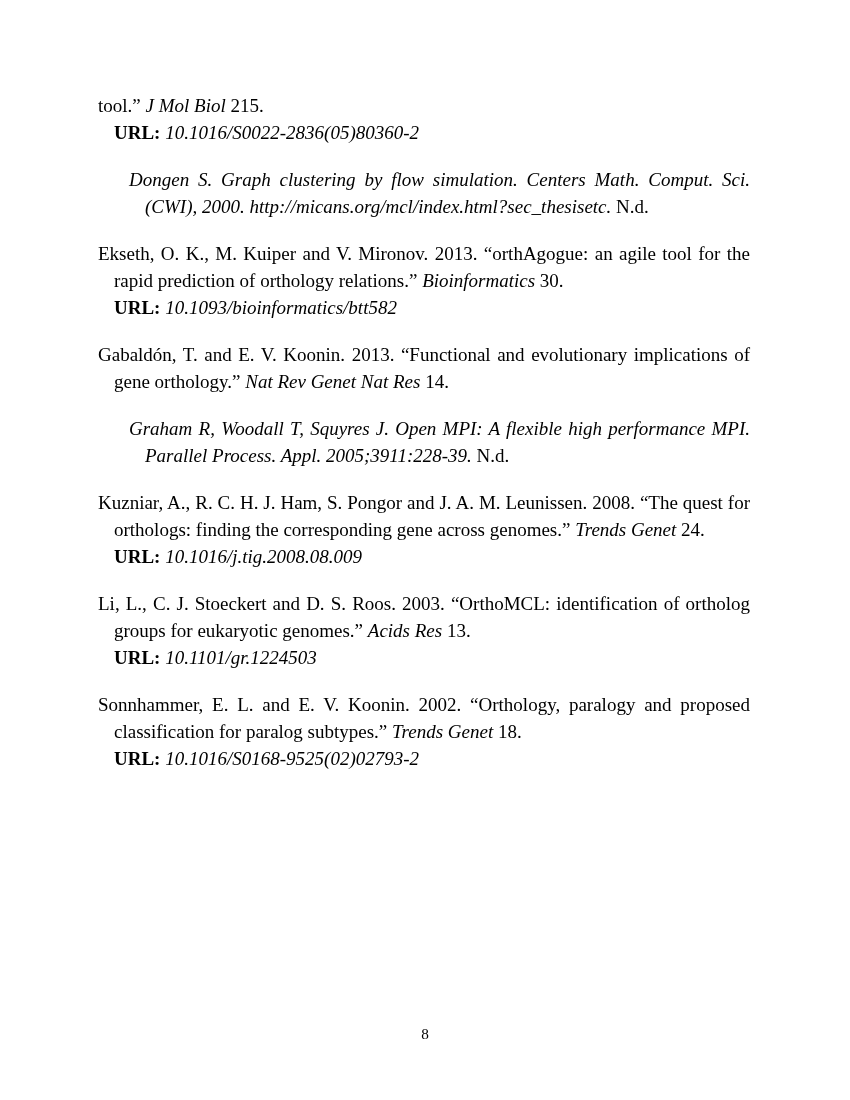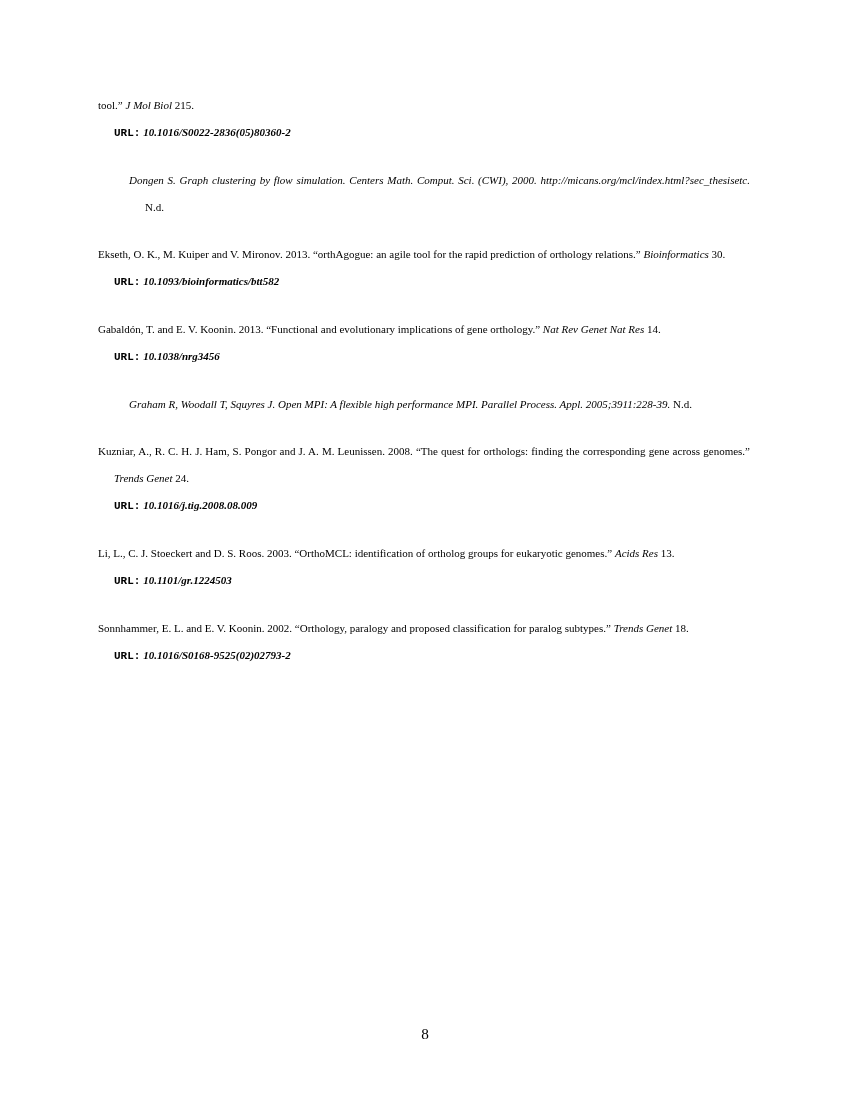--- a/index.html
+++ b/index.html
@@ -27,21 +27,21 @@
   }
 
   #biblio {
     position: absolute;
     left: 98px;
     top: 92px;
     width: 652px;
   }
 
   .ref-entry {
-    font-size: 11px;
+    font-size: 19px;
     line-height: 27px;
     text-align: justify;
     text-justify: inter-word;
     padding-left: 16px;
     text-indent: -16px;
     margin: 0 0 20px 0;
     hyphens: none;
   }
 
   .ref-entry:last-child {
@@ -63,26 +63,24 @@
 
   .url-line {
     display: block;
     text-indent: 0;
     margin-left: 0;
     text-align: left;
   }
 
   .url-label {
     font-weight: bold;
-    font-family: Liberation Mono, monospace;
   }
 
   .url-value {
     font-style: italic;
-    font-weight: bold;
   }
 
   #page-number {
     position: absolute;
     left: 0;
     top: 1025px;
     width: 850px;
     text-align: center;
     font-size: 15.2px;
     line-height: 18px;
@@ -92,21 +90,21 @@
 </style>
 </head>
 <body>
 
 <div id="page">
 
   <div id="biblio">
       <p class="ref-entry"><span>tool.” </span><span class="jrnl">J Mol Biol</span><span> 215.</span><span class="url-line"><span class="url-label">URL:</span> <span class="url-value">10.1016/S0022-2836(05)80360-2</span></span></p>
       <p class="ref-entry all-italic"><span>Dongen S. Graph clustering by flow simulation. Centers Math. Comput. Sci. (CWI), 2000. http://micans.org/mcl/index.html?sec_thesisetc.</span><span class="roman"> N.d.</span></p>
       <p class="ref-entry"><span>Ekseth, O. K., M. Kuiper and V. Mironov. 2013. “orthAgogue: an agile tool for the rapid prediction of orthology relations.” </span><span class="jrnl">Bioinformatics</span><span> 30.</span><span class="url-line"><span class="url-label">URL:</span> <span class="url-value">10.1093/bioinformatics/btt582</span></span></p>
-      <p class="ref-entry"><span>Gabaldón, T. and E. V. Koonin. 2013.  “Functional and evolutionary implications of gene orthology.” </span><span class="jrnl">Nat Rev Genet Nat Res</span><span> 14.</span><span class="url-line"><span class="url-label">URL:</span> <span class="url-value">10.1038/nrg3456</span></span></p>
+      <p class="ref-entry"><span>Gabaldón, T. and E. V. Koonin. 2013.  “Functional and evolutionary implications of gene orthology.” </span><span class="jrnl">Nat Rev Genet Nat Res</span><span> 14.</span></p>
       <p class="ref-entry all-italic"><span>Graham R, Woodall T, Squyres J. Open MPI: A flexible high performance MPI. Parallel Process. Appl. 2005;3911:228-39.</span><span class="roman"> N.d.</span></p>
       <p class="ref-entry"><span>Kuzniar, A., R. C. H. J. Ham, S. Pongor and J. A. M. Leunissen. 2008.  “The quest for orthologs: finding the corresponding gene across genomes.” </span><span class="jrnl">Trends Genet</span><span> 24.</span><span class="url-line"><span class="url-label">URL:</span> <span class="url-value">10.1016/j.tig.2008.08.009</span></span></p>
       <p class="ref-entry"><span>Li, L., C. J. Stoeckert and D. S. Roos. 2003.  “OrthoMCL: identification of ortholog groups for eukaryotic genomes.” </span><span class="jrnl">Acids Res</span><span> 13.</span><span class="url-line"><span class="url-label">URL:</span> <span class="url-value">10.1101/gr.1224503</span></span></p>
       <p class="ref-entry"><span>Sonnhammer, E. L. and E. V. Koonin. 2002. “Orthology, paralogy and proposed classification for paralog subtypes.” </span><span class="jrnl">Trends Genet</span><span> 18.</span><span class="url-line"><span class="url-label">URL:</span> <span class="url-value">10.1016/S0168-9525(02)02793-2</span></span></p>
     </div>
 
   <div id="page-number">8</div>
 
 </div>
 

